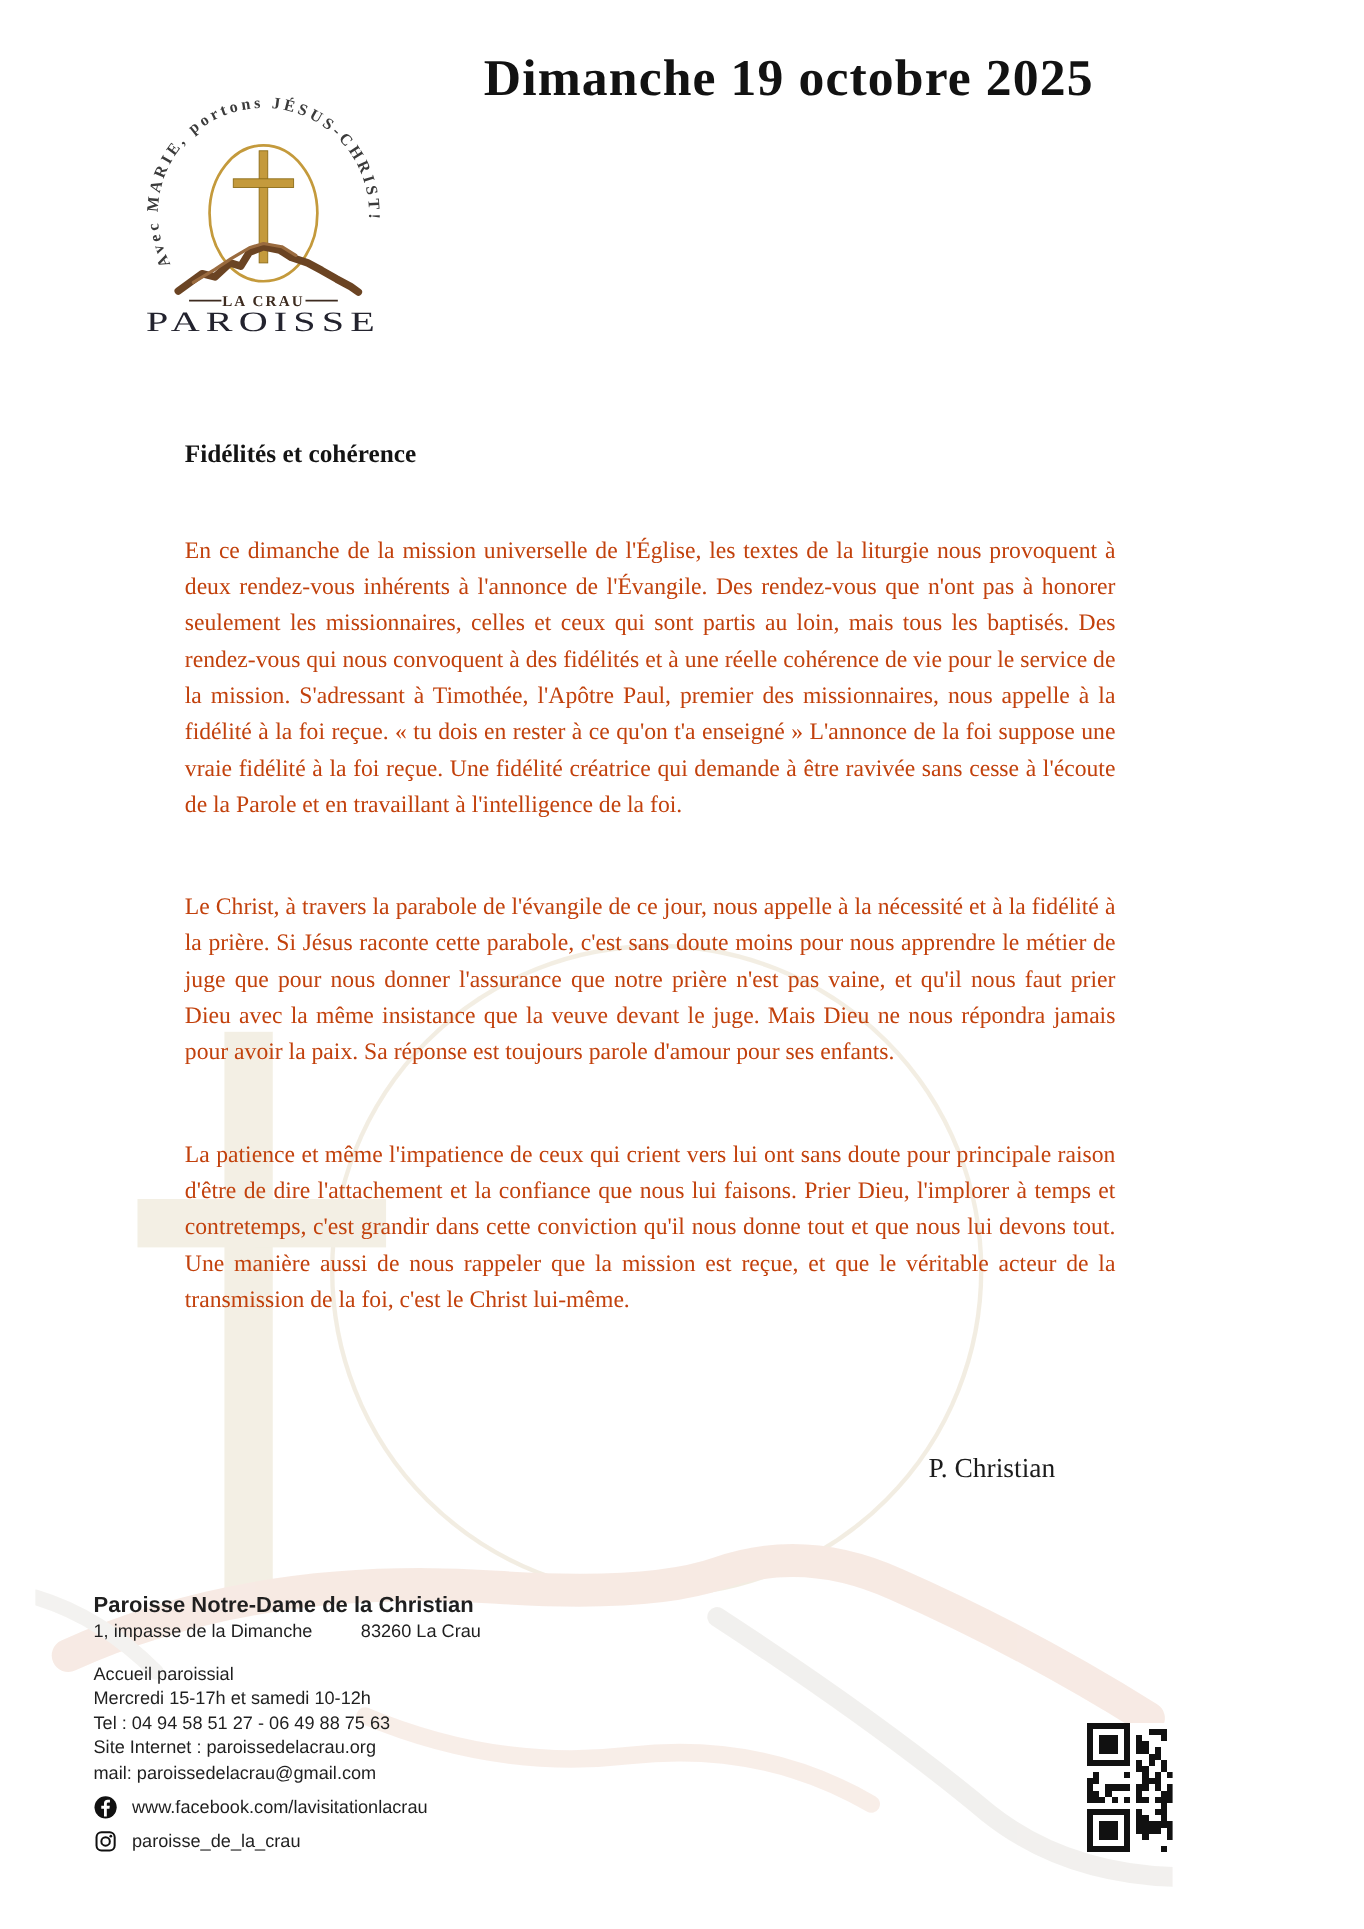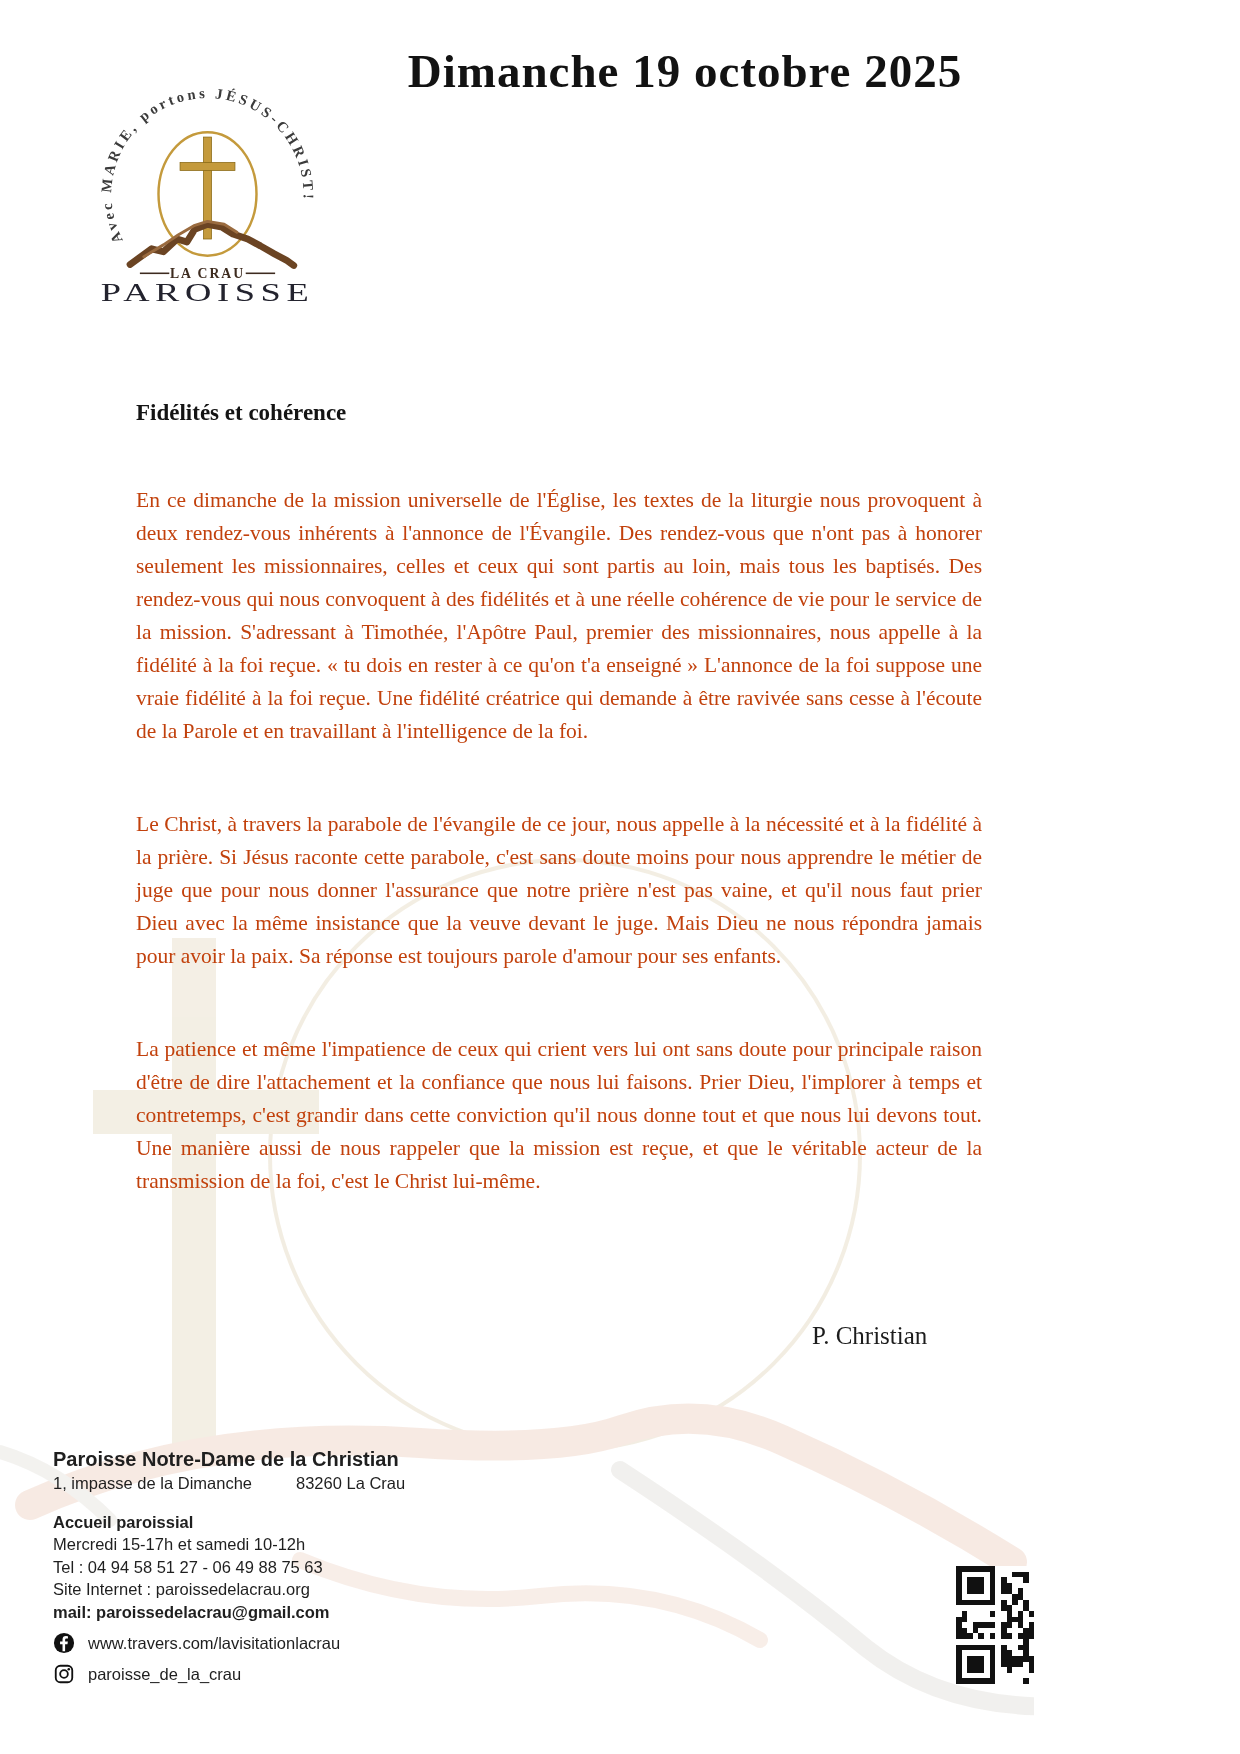--- a/index.html
+++ b/index.html
@@ -3,20 +3,21 @@
 <meta charset="utf-8">
 <style>
   html,body{margin:0;padding:0;background:#ffffff;}
   .page{
     position:relative;
     width:1034px;height:1754px;
     background:#ffffff;
     overflow:hidden;
     font-family:"Liberation Serif", serif;
     color:#1c1c1c;
+    margin-left:32px;
   }
   
   .watermark{position:absolute;left:0;top:0;z-index:0;pointer-events:none;}
   
   .doc-title{
     position:absolute;top:44px;left:685px;transform:translateX(-50%);
     font-size:47px;font-weight:600;color:#121212;white-space:nowrap;
     font-family:"Liberation Serif", serif;letter-spacing:1px;
     z-index:2;
   }
@@ -42,21 +43,21 @@
     position:absolute;left:812px;top:1322px;font-size:25px;color:#1c1c1c;
     font-family:"Liberation Serif", serif;z-index:1;white-space:nowrap;
   }
   
   .footer{
     position:absolute;left:53px;top:1446px;z-index:1;
     font-family:"Liberation Sans", sans-serif;color:#1f1f1f;
   }
   .footer .parish-name{font-size:20px;font-weight:bold;line-height:26px;}
   .footer .line{font-size:16.5px;line-height:22.5px;}
-  .footer .bold{font-weight:bold;}
+  .footer .bold{font-weight:normal;}
   .footer .addr .city{margin-left:44px;}
   .footer .spacer{height:16px;}
   .social-row{display:flex;align-items:center;margin-top:9px;}
   .social-row .icon{width:22px;height:22px;flex:0 0 auto;}
   .social-row .label{font-size:16.5px;margin-left:13px;color:#1f1f1f;}
   .qr{position:absolute;left:956px;top:1566px;width:118px;height:118px;z-index:1;}
 </style>
 </head>
 <body>
 
@@ -120,21 +121,21 @@
     <div class="line">Mercredi 15-17h et samedi 10-12h</div>
     <div class="line">Tel : 04 94 58 51 27  - 06 49 88 75 63</div>
     <div class="line">Site Internet : paroissedelacrau.org</div>
     <div class="line bold">mail: paroissedelacrau@gmail.com</div>
 
     <div class="social-row">
       <svg class="icon" viewBox="0 0 24 24">
         <circle cx="12" cy="12" r="11" fill="#111111"></circle>
         <path d="M 13.2 21 L 13.2 13.4 L 15.8 13.4 L 16.2 10.4 L 13.2 10.4 L 13.2 8.5 Q 13.2 7.2 14.6 7.2 L 16.3 7.2 L 16.3 4.6 Q 15.2 4.4 14.1 4.4 Q 10.4 4.4 10.4 8.1 L 10.4 10.4 L 7.7 10.4 L 7.7 13.4 L 10.4 13.4 L 10.4 21 Z" fill="#ffffff"></path>
       </svg>
-      <span class="label">www.travers.com/lavisitationlacrau</span>
+      <span class="label">www.facebook.com/lavisitationlacrau</span>
     </div>
 
     <div class="social-row">
       <svg class="icon" viewBox="0 0 24 24">
         <rect x="3" y="3" width="18" height="18" rx="5" fill="none" stroke="#111111" stroke-width="2"></rect>
         <circle cx="12" cy="12" r="4.2" fill="none" stroke="#111111" stroke-width="2"></circle>
         <circle cx="17.2" cy="6.8" r="1.4" fill="#111111"></circle>
       </svg>
       <span class="label">paroisse_de_la_crau</span>
     </div>

